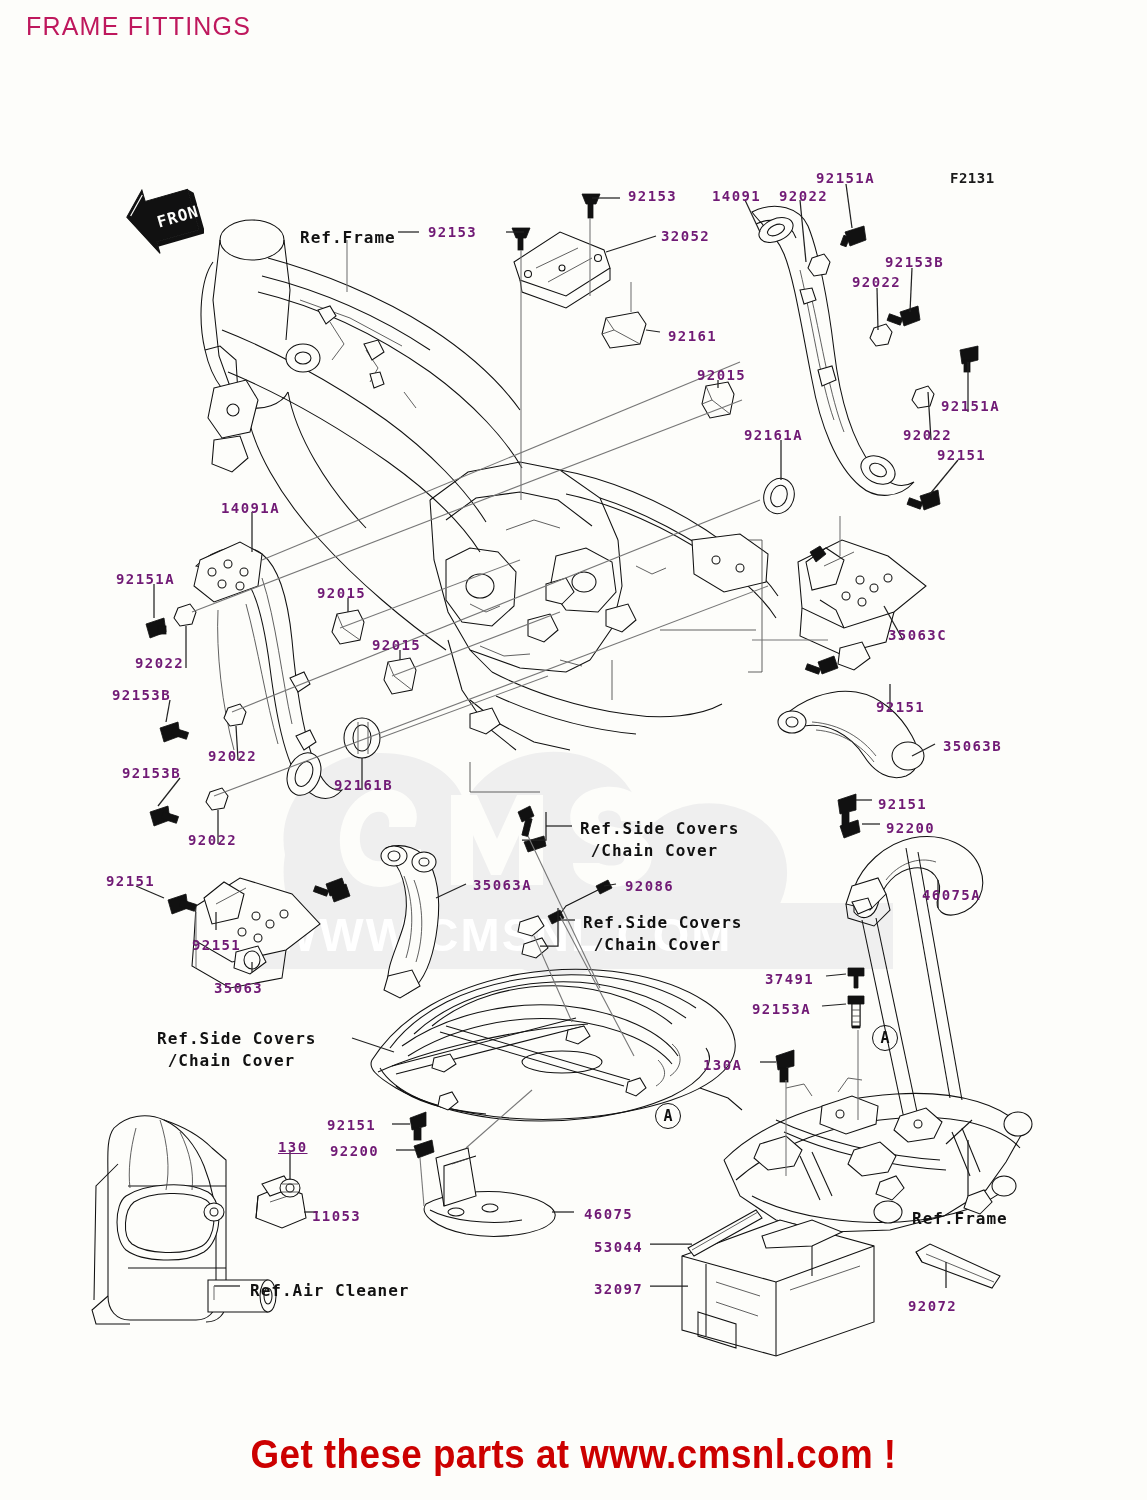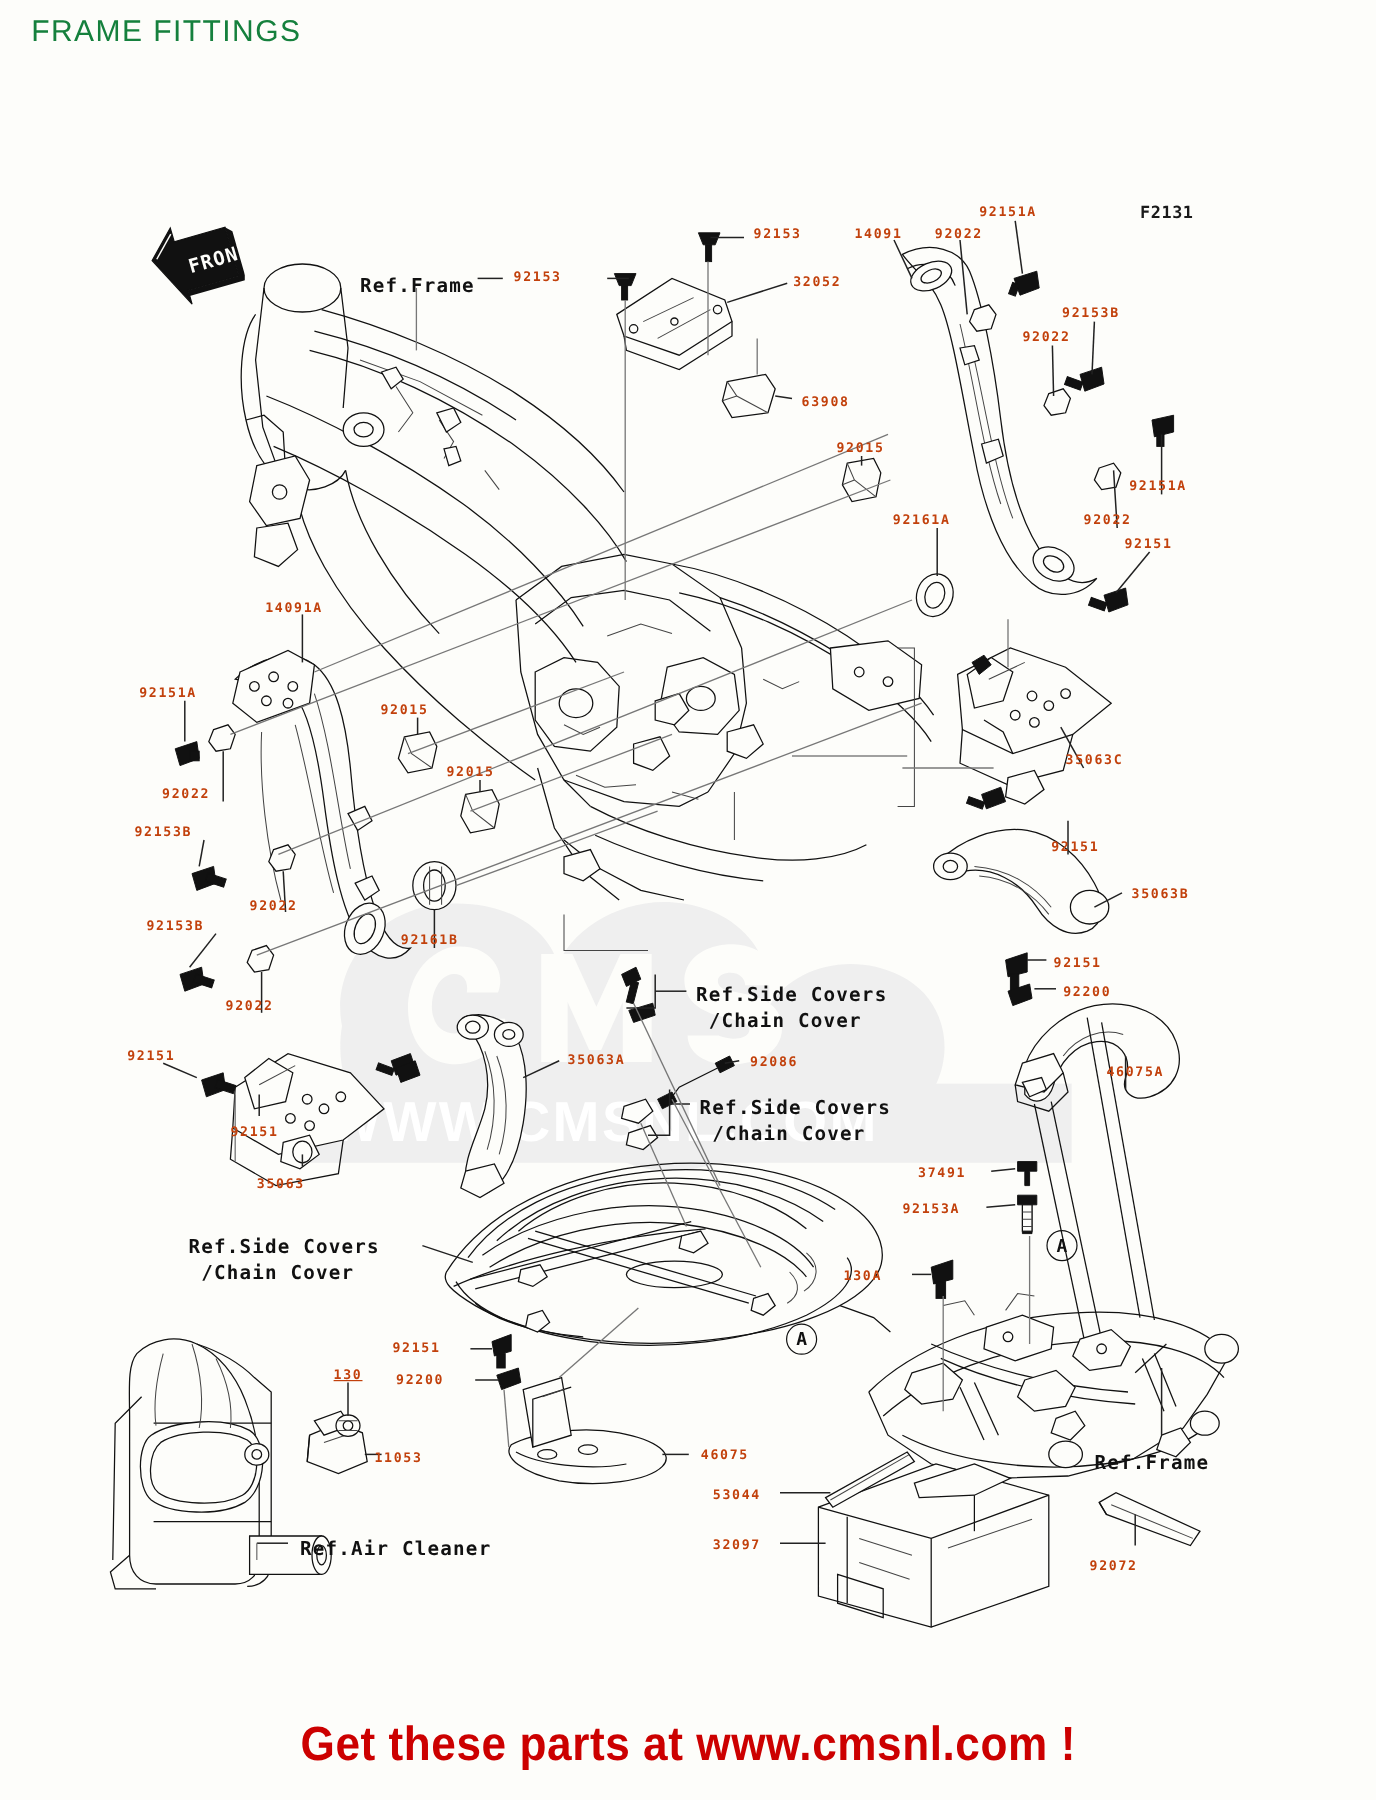--- a/index.html
+++ b/index.html
@@ -18,45 +18,45 @@
   }
 
   
   #page-title {
     position: absolute;
     left: 26px;
     top: 12px;
     font-family: "Liberation Sans", sans-serif;
     font-size: 25px;
     letter-spacing: 1.2px;
-    color: #15803d;
+    color: #be185d;
     font-weight: 400;
     white-space: pre;
   }
 
   
   #diagram-code {
     position: absolute;
     left: 950px;
     top: 170px;
     font-family: "DejaVu Sans Mono", monospace;
     font-size: 14px;
     font-weight: 700;
     letter-spacing: 0.5px;
     color: #1a1a1a;
   }
 
   
   .plabel {
     position: absolute;
     font-family: "DejaVu Sans Mono", "Liberation Mono", monospace;
-    font-size: 11px;
+    font-size: 14px;
     font-weight: 700;
     letter-spacing: 1.4px;
-    color: #c2410c;
+    color: #701a75;
     white-space: pre;
     line-height: 1.25;
   }
   .reflabel {
     position: absolute;
     font-family: "DejaVu Sans Mono", "Liberation Mono", monospace;
     font-size: 16px;
     font-weight: 700;
     letter-spacing: 1.0px;
     color: #111;
@@ -726,21 +726,21 @@
 
   <div class="plabel" style="left:628px;  top:188px;">92153</div>
   <div class="plabel" style="left:661px;  top:228px;">32052</div>
   <div class="plabel" style="left:712px;  top:188px;">14091</div>
   <div class="plabel" style="left:779px;  top:188px;">92022</div>
   <div class="plabel" style="left:816px;  top:170px;">92151A</div>
   <div class="plabel" style="left:885px;  top:254px;">92153B</div>
   <div class="plabel" style="left:852px;  top:274px;">92022</div>
   <div class="plabel" style="left:428px;  top:224px;">92153</div>
   <div class="reflabel" style="left:300px;  top:227px;">Ref.Frame</div>
-  <div class="plabel" style="left:668px;  top:328px;">63908</div>
+  <div class="plabel" style="left:668px;  top:328px;">92161</div>
   <div class="plabel" style="left:697px;  top:367px;">92015</div>
   <div class="plabel" style="left:744px;  top:427px;">92161A</div>
   <div class="plabel" style="left:941px;  top:398px;">92151A</div>
   <div class="plabel" style="left:903px;  top:427px;">92022</div>
   <div class="plabel" style="left:937px;  top:447px;">92151</div>
   <div class="plabel" style="left:221px;  top:500px;">14091A</div>
   <div class="plabel" style="left:116px;  top:571px;">92151A</div>
   <div class="plabel" style="left:317px;  top:585px;">92015</div>
   <div class="plabel" style="left:372px;  top:637px;">92015</div>
   <div class="plabel" style="left:135px;  top:655px;">92022</div>

